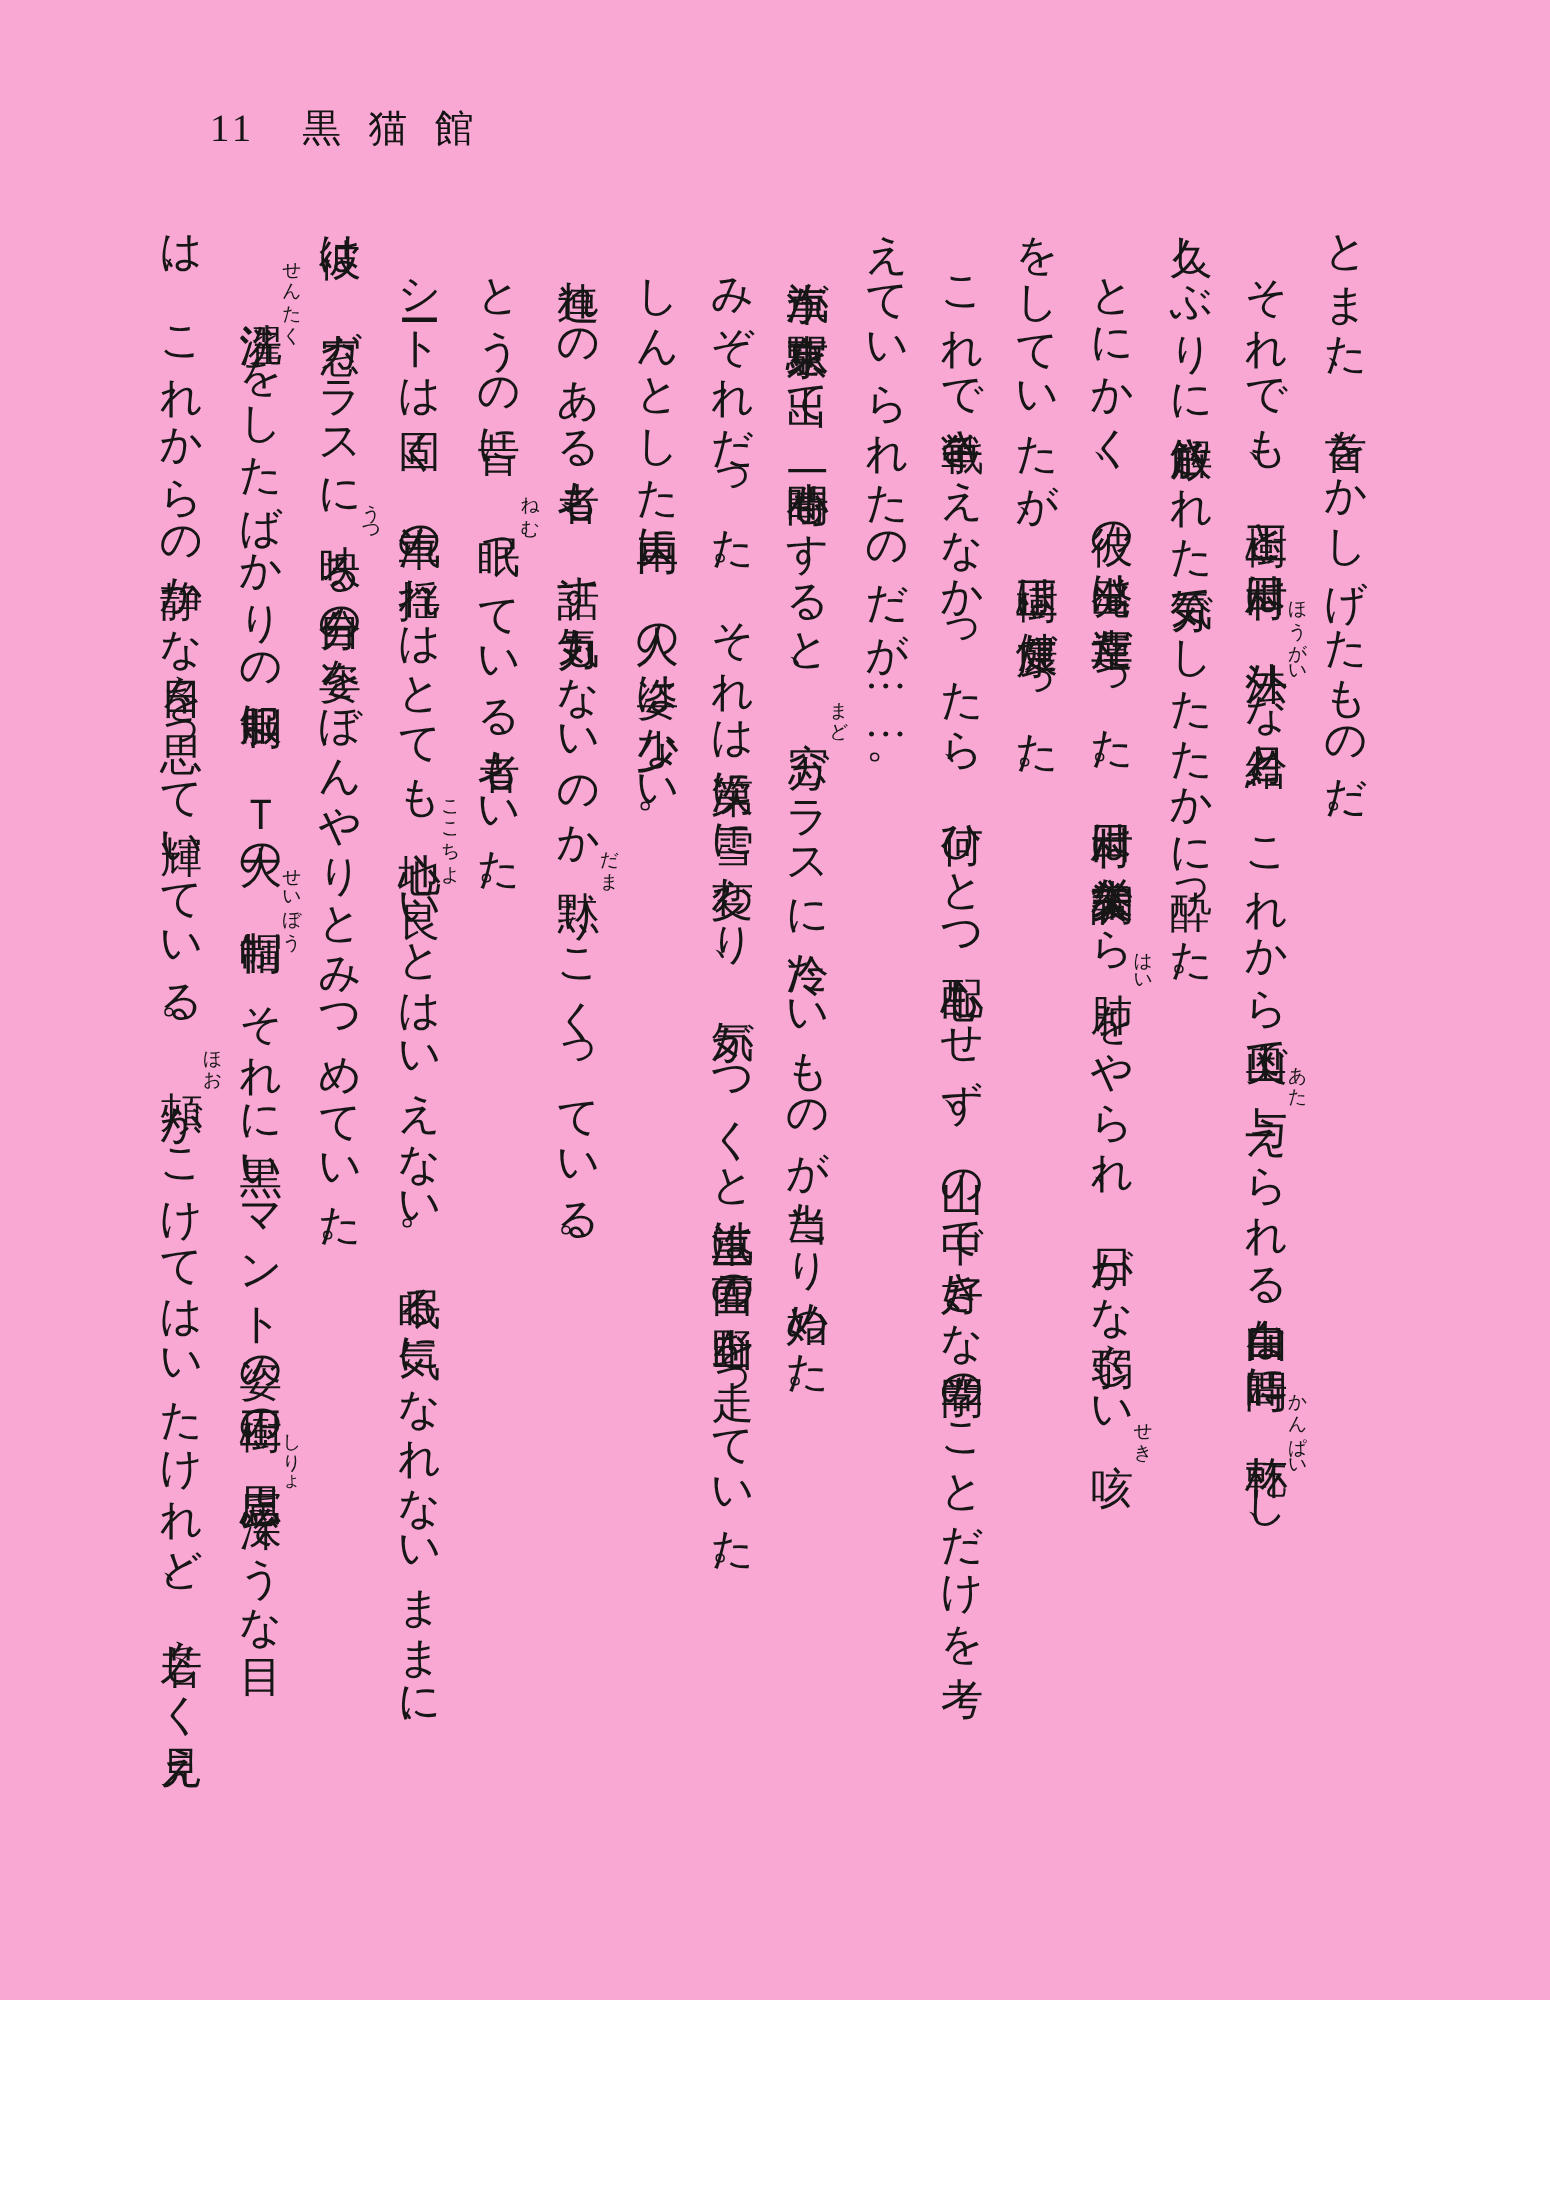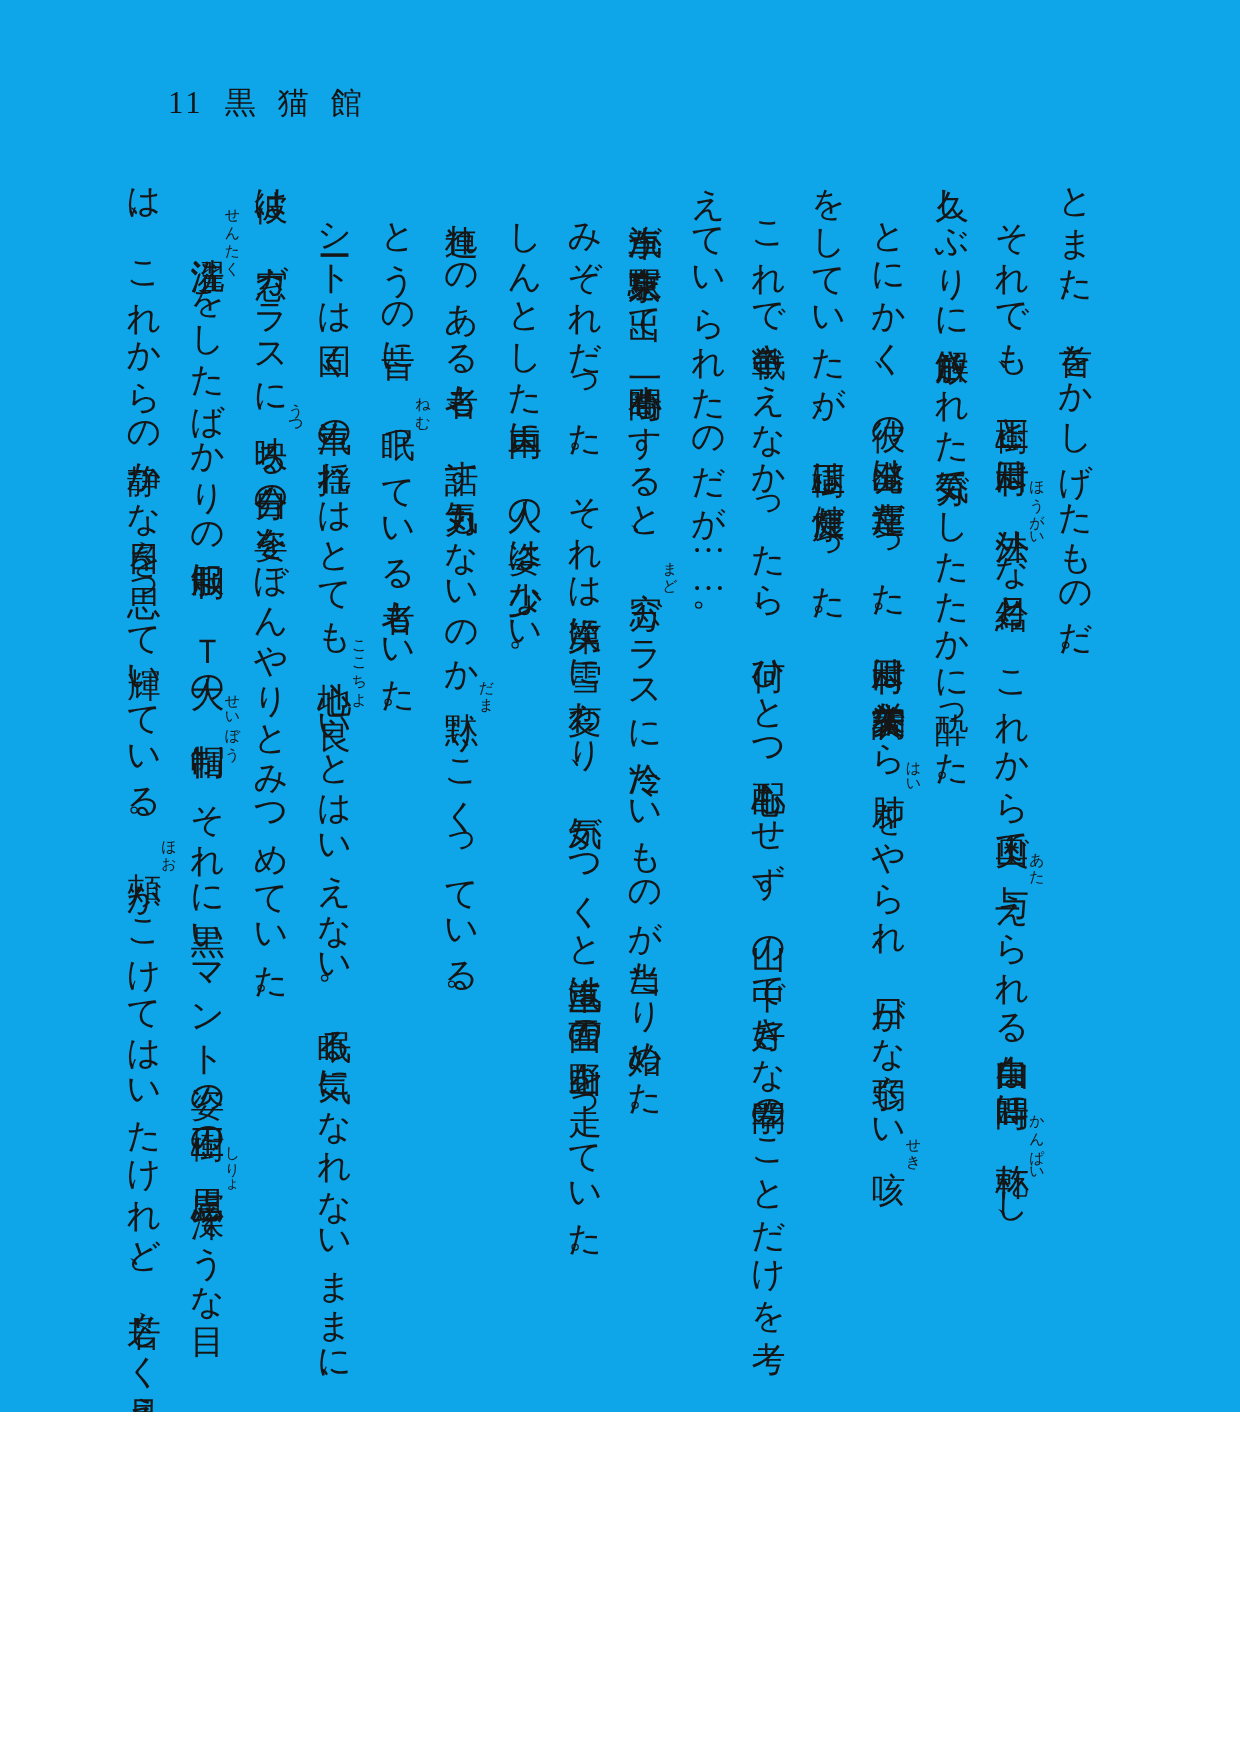--- a/index.html
+++ b/index.html
@@ -4,38 +4,38 @@
 <style>
   html, body { margin: 0; padding: 0; }
   body {
     width: 1240px; height: 1752px;
     background: #ffffff;
     font-family: "Liberation Serif", "DejaVu Serif", serif;
     color: #141414;
   }
   .page {
     position: relative;
-    width: 1240px; height: 1412px;
-    background: #0ea5e9;
+    width: 1240px; height: 1600px;
+    background: #f9a8d4;
     overflow: hidden;
   }
   
   .header {
     position: absolute;
     top: 82px; left: 168px;
     display: flex;
     align-items: baseline;
     white-space: nowrap;
   }
   .page-num {
     font-size: 31px;
     letter-spacing: 3px;
   }
   .running-title {
-    margin-left: 21px;
+    margin-left: 38px;
     font-size: 31px;
     letter-spacing: 22px;
   }
   
   .text-block {
     position: absolute;
     top: 164px;
     right: 135px;
     height: 1460px;
     writing-mode: vertical-rl;

